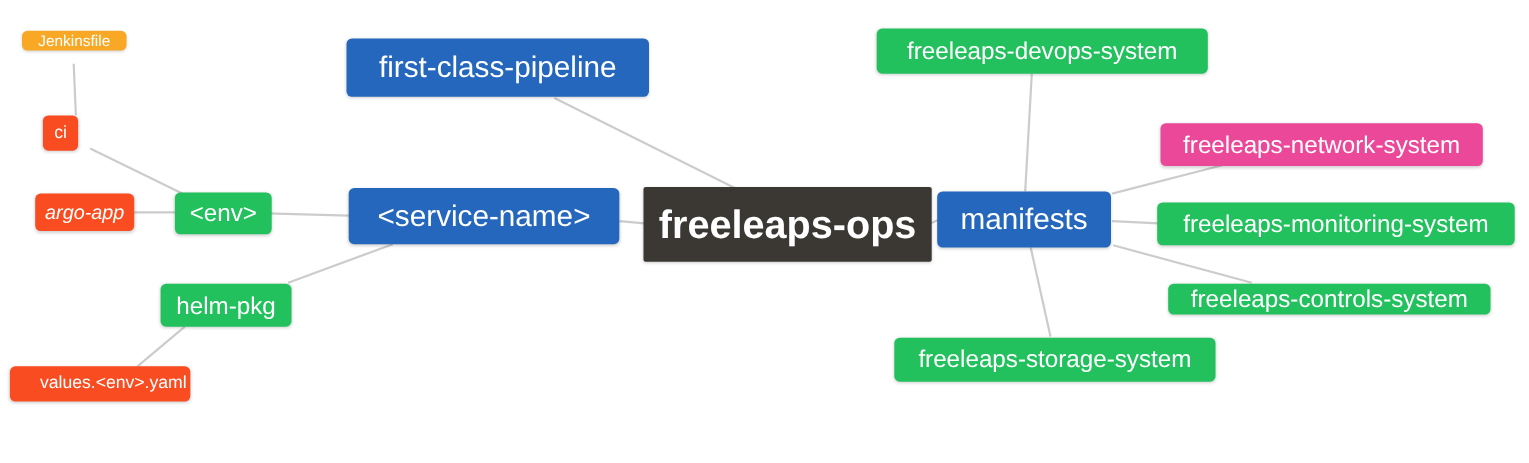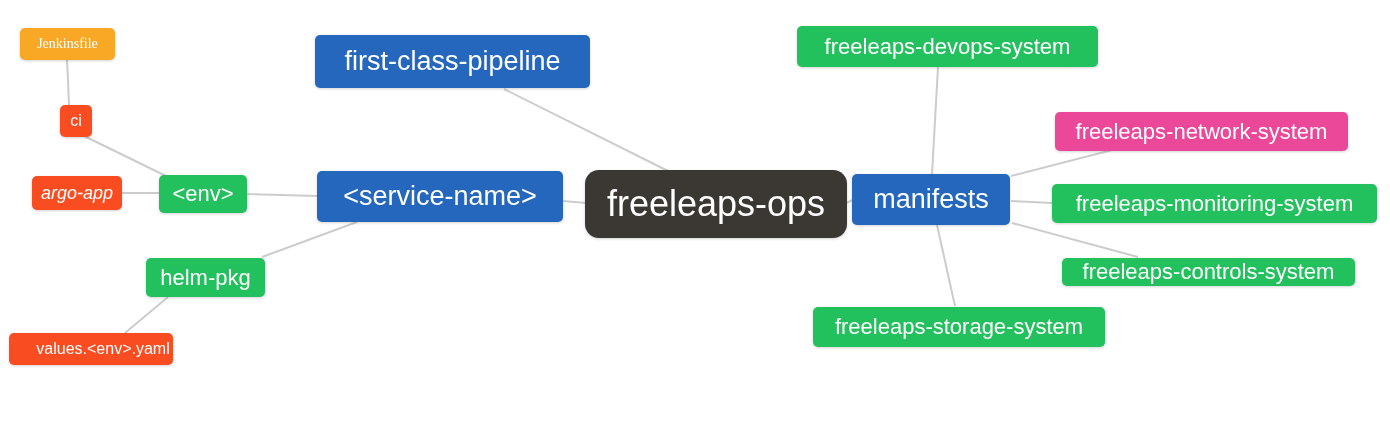--- a/index.html
+++ b/index.html
@@ -32,21 +32,21 @@
     align-items: center;
     justify-content: center;
     color: #ffffff;
     white-space: nowrap;
     border-radius: 5px;
     box-shadow: 0 1px 3px rgba(0,0,0,0.18);
     box-sizing: border-box;
     cursor: default;
     line-height: 1;
   }
-  .node.root { border-radius: 14px; }
+  .node.root { border-radius: 2px; font-weight: bold; }
 </style>
 </head>
 <body>
 
 <div id="canvas">
 
   <svg id="edge-layer" viewBox="0 0 1390 421" xmlns="http://www.w3.org/2000/svg">
     <line class="edge" x1="67" y1="58" x2="69" y2="105"></line>
     <line class="edge" x1="82" y1="135" x2="168" y2="177"></line>
     <line class="edge" x1="122" y1="193" x2="159" y2="193"></line>
@@ -56,23 +56,23 @@
     <line class="edge" x1="504" y1="89" x2="668" y2="171"></line>
     <line class="edge" x1="563" y1="201" x2="586" y2="203"></line>
     <line class="edge" x1="846" y1="203" x2="853" y2="200"></line>
     <line class="edge" x1="932" y1="174" x2="938" y2="67"></line>
     <line class="edge" x1="1011" y1="176" x2="1112" y2="150"></line>
     <line class="edge" x1="1011" y1="201" x2="1053" y2="203"></line>
     <line class="edge" x1="1012" y1="223" x2="1138" y2="257"></line>
     <line class="edge" x1="937" y1="225" x2="955" y2="306"></line>
   </svg>
 
-  <div class="node" style="left: 20px; top: 28px; width: 95px; height: 32px; font-size: 14px; background-color: rgb(249, 168, 38); font-family: Liberation Serif, serif;">Jenkinsfile</div>
+  <div class="node" style="left: 20px; top: 28px; width: 95px; height: 18px; font-size: 14px; background-color: rgb(249, 168, 38);">Jenkinsfile</div>
 
-  <div class="node" style="left: 60px; top: 105px; width: 32px; height: 32px; font-size: 16px; background-color: rgb(249, 76, 32);">ci</div>
+  <div class="node" style="left: 39px; top: 105px; width: 32px; height: 32px; font-size: 16px; background-color: rgb(249, 76, 32);">ci</div>
 
   <div class="node" style="left: 32px; top: 176px; width: 90px; height: 34px; font-size: 18px; background-color: rgb(249, 76, 32); font-style: italic;">argo-app</div>
 
   <div class="node" style="left: 159px; top: 175px; width: 88px; height: 38px; font-size: 22px; background-color: rgb(34, 193, 94);">&lt;env&gt;</div>
 
   <div class="node" style="left: 146px; top: 258px; width: 119px; height: 39px; font-size: 22px; background-color: rgb(34, 193, 94);">helm-pkg</div>
 
   <div class="node" style="left: 9px; top: 333px; width: 164px; height: 32px; font-size: 16px; background-color: rgb(249, 76, 32); padding-left: 24px;">values.&lt;env&gt;.yaml</div>
 
   <div class="node" style="left: 315px; top: 35px; width: 275px; height: 53px; font-size: 27px; background-color: rgb(36, 103, 189);">first-class-pipeline</div>

